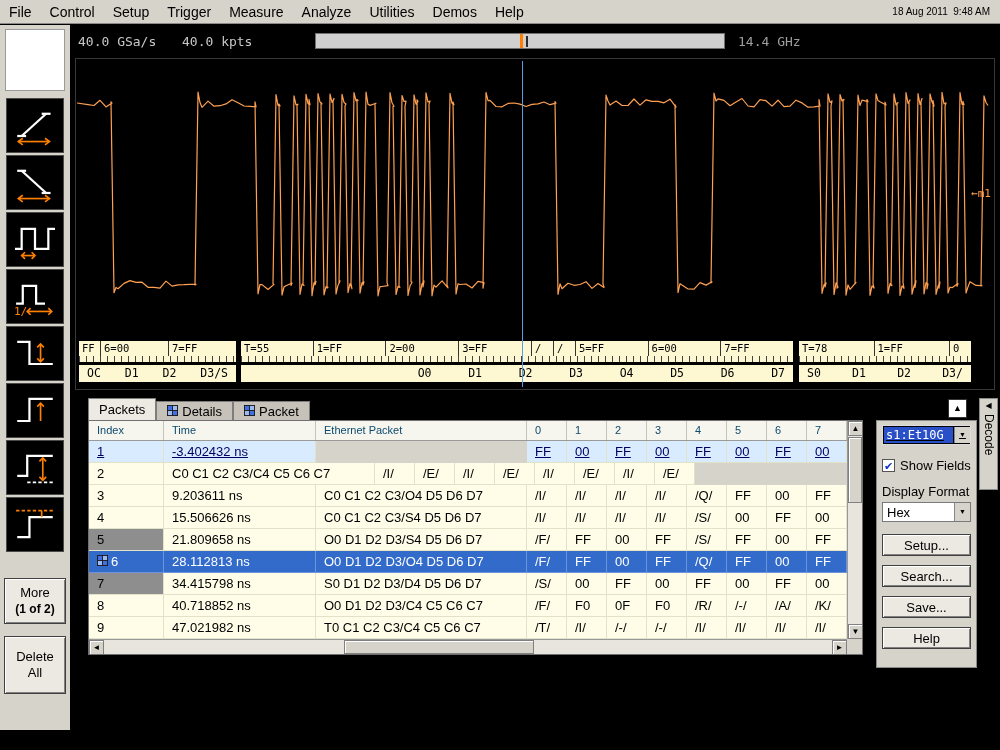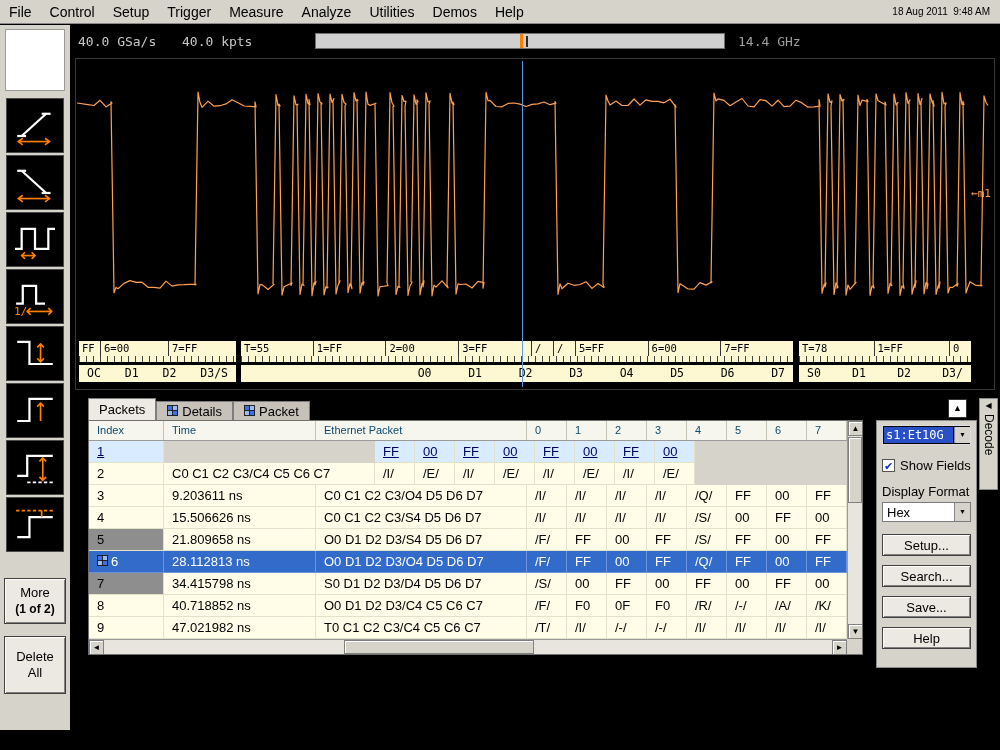--- a/index.html
+++ b/index.html
@@ -86,21 +86,21 @@
   .sbtn.left{position:absolute;left:0;top:0;} .sbtn.right{position:absolute;right:0;top:0;}
   .hthumb{position:absolute;left:255px;top:0;width:190px;height:14px;background:#d6d3cb;border:1px solid #808080;
           box-shadow:inset 1px 1px 0 #fff;box-sizing:border-box;}
   .corner{position:absolute;right:0;bottom:0;width:15px;height:15px;background:#d6d3cb;}
 
   
   .upbtn{position:absolute;left:948px;top:399px;width:19px;height:19px;background:#fff;
          border:1px solid #333;font-size:9px;line-height:15px;text-align:center;color:#000;padding:0;}
   .rightpanel{position:absolute;left:876px;top:420px;width:101px;height:248px;background:#d6d3cb;
               border:1px solid #8a8a8a;box-sizing:border-box;padding:4px 5px;}
-  .srccombo{display:flex;align-items:center;height:20px;background:#000;border:1px solid #ddd;box-sizing:border-box;}
+  .srccombo{display:flex;align-items:center;height:20px;background:#000;border:1px solid #ddd;box-sizing:border-box;text-decoration:underline;}
   .srcsel{flex:1;background:#2a50c8;color:#fff;font:12px "DejaVu Sans Mono",monospace;
           padding:1px 2px;margin:1px;white-space:nowrap;overflow:hidden;}
   .combo-arrow{width:15px;height:16px;background:#d6d3cb;border-left:1px solid #888;
                font-size:7px;line-height:16px;text-align:center;color:#000;flex:0 0 15px;}
   .cbrow{display:flex;align-items:center;gap:5px;margin-top:13px;font-size:13px;color:#000;}
   .cb{width:13px;height:13px;background:#fff;border:1px solid #555;font-size:11px;line-height:12px;
       color:#1133cc;text-align:center;box-sizing:border-box;}
   .dflabel{margin-top:11px;font-size:13px;color:#000;white-space:nowrap;}
   .hexcombo{display:flex;align-items:center;height:20px;background:#fff;border:1px solid #7a7a7a;
             margin-top:3px;font-size:13px;padding-left:4px;color:#000;box-sizing:border-box;}
@@ -327,20 +327,21 @@
           <div class="th" style="width: 40px;">4</div>
           <div class="th" style="width: 40px;">5</div>
           <div class="th" style="width: 40px;">6</div>
           <div class="th" style="width: 40px;">7</div>
         </div>
       <div class="tbody">
           <div class="tr link">
             <div class="td idx" style="width: 75px;">
               <span>1</span>
             </div>
+            <div class="td" style="width: 152px;">-3.402432 ns</div>
             <div class="td" style="width: 211px; margin-top: 44px;">D0 D1 D2 D3/D4 D5 D6 D7</div>
             <div class="td val" style="width: 40px;">FF</div>
             <div class="td val" style="width: 40px;">00</div>
             <div class="td val" style="width: 40px;">FF</div>
             <div class="td val" style="width: 40px;">00</div>
             <div class="td val" style="width: 40px;">FF</div>
             <div class="td val" style="width: 40px;">00</div>
             <div class="td val" style="width: 40px;">FF</div>
             <div class="td val" style="width: 40px;">00</div>
           </div>

